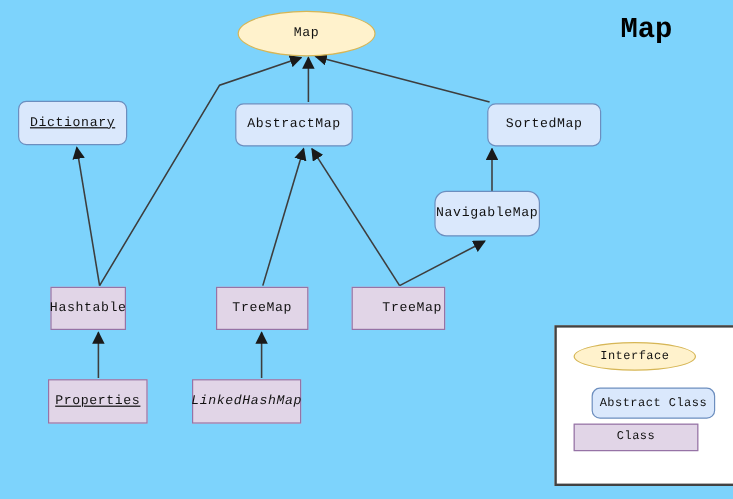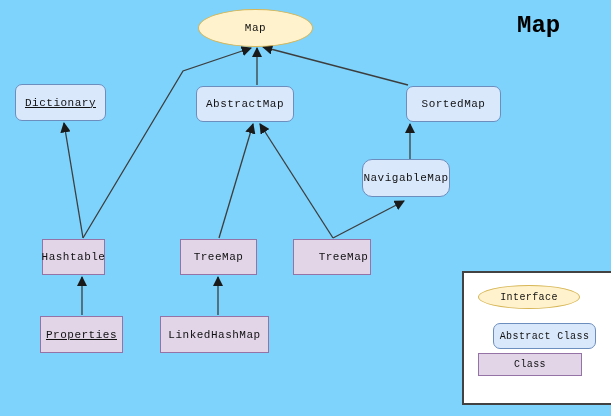--- a/index.html
+++ b/index.html
@@ -19,21 +19,21 @@
   
   #n-map{left:198px;top:9px;width:115px;height:38px;}
   #n-dictionary{left:15px;top:84px;width:91px;height:37px;text-decoration:underline;}
   #n-abstractmap{left:196px;top:86px;width:98px;height:36px;}
   #n-sortedmap{left:362px;top:86px;width:95px;height:36px;margin-left:44px;}
   #n-navigablemap{left:362px;top:159px;width:88px;height:38px;border-radius:10px;}
   #n-hashtable{left:42px;top:239px;width:63px;height:36px;}
   #n-hashmap{left:180px;top:239px;width:77px;height:36px;}
   #n-treemap{left:293px;top:239px;width:78px;height:36px;padding-left:23px;}
   #n-properties{left:40px;top:316px;width:83px;height:37px;text-decoration:underline;}
-  #n-linkedhashmap{left:160px;top:316px;width:109px;height:37px;}
+  #n-linkedhashmap{left:160px;top:316px;width:91px;height:37px;font-style:italic;}
   #diagram-title{
     position:absolute;left:517px;top:12px;font-size:24px;font-weight:700;
     color:#000;z-index:2;
   }
   #legend{
     position:absolute;left:462px;top:271px;width:168px;height:134px;
     border:2px solid #424242;box-sizing:border-box;background:#fff;z-index:2;
   }
   .legend-item{
     position:absolute;display:flex;align-items:center;justify-content:center;

